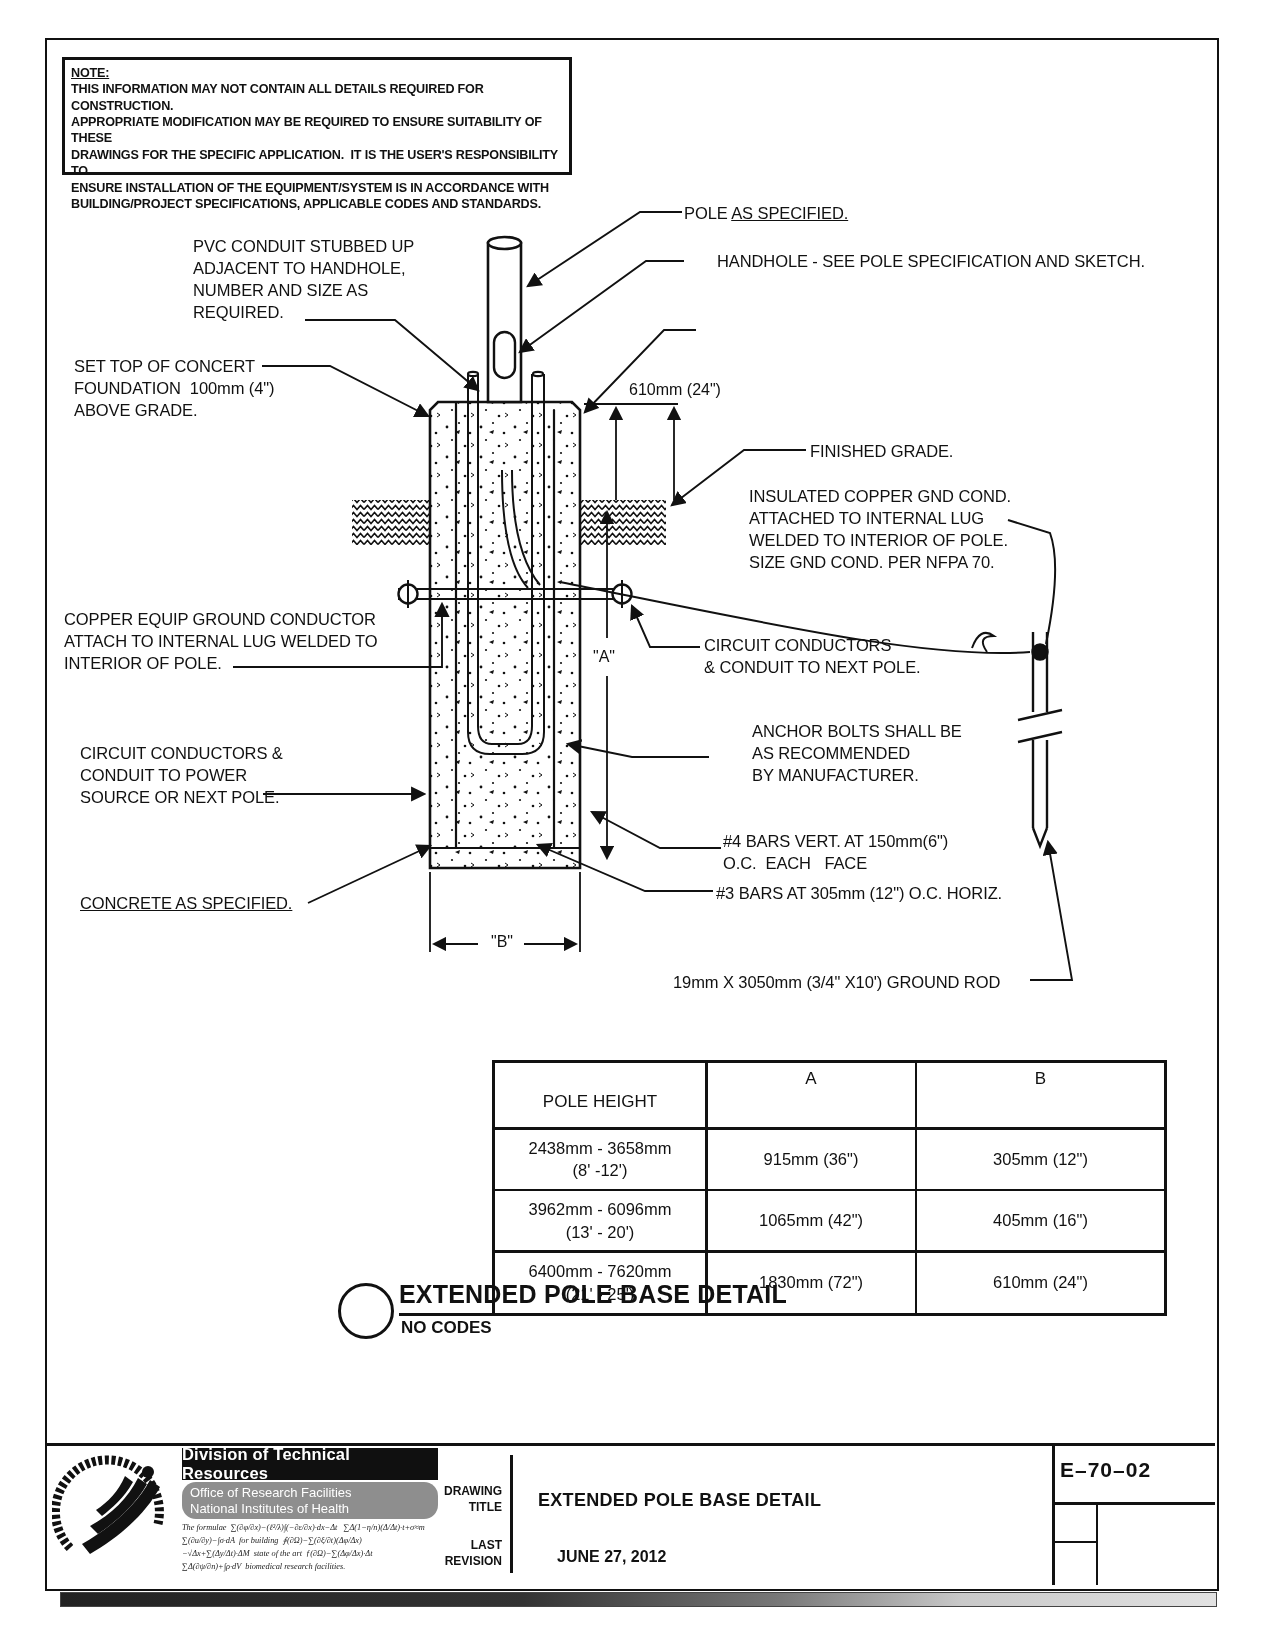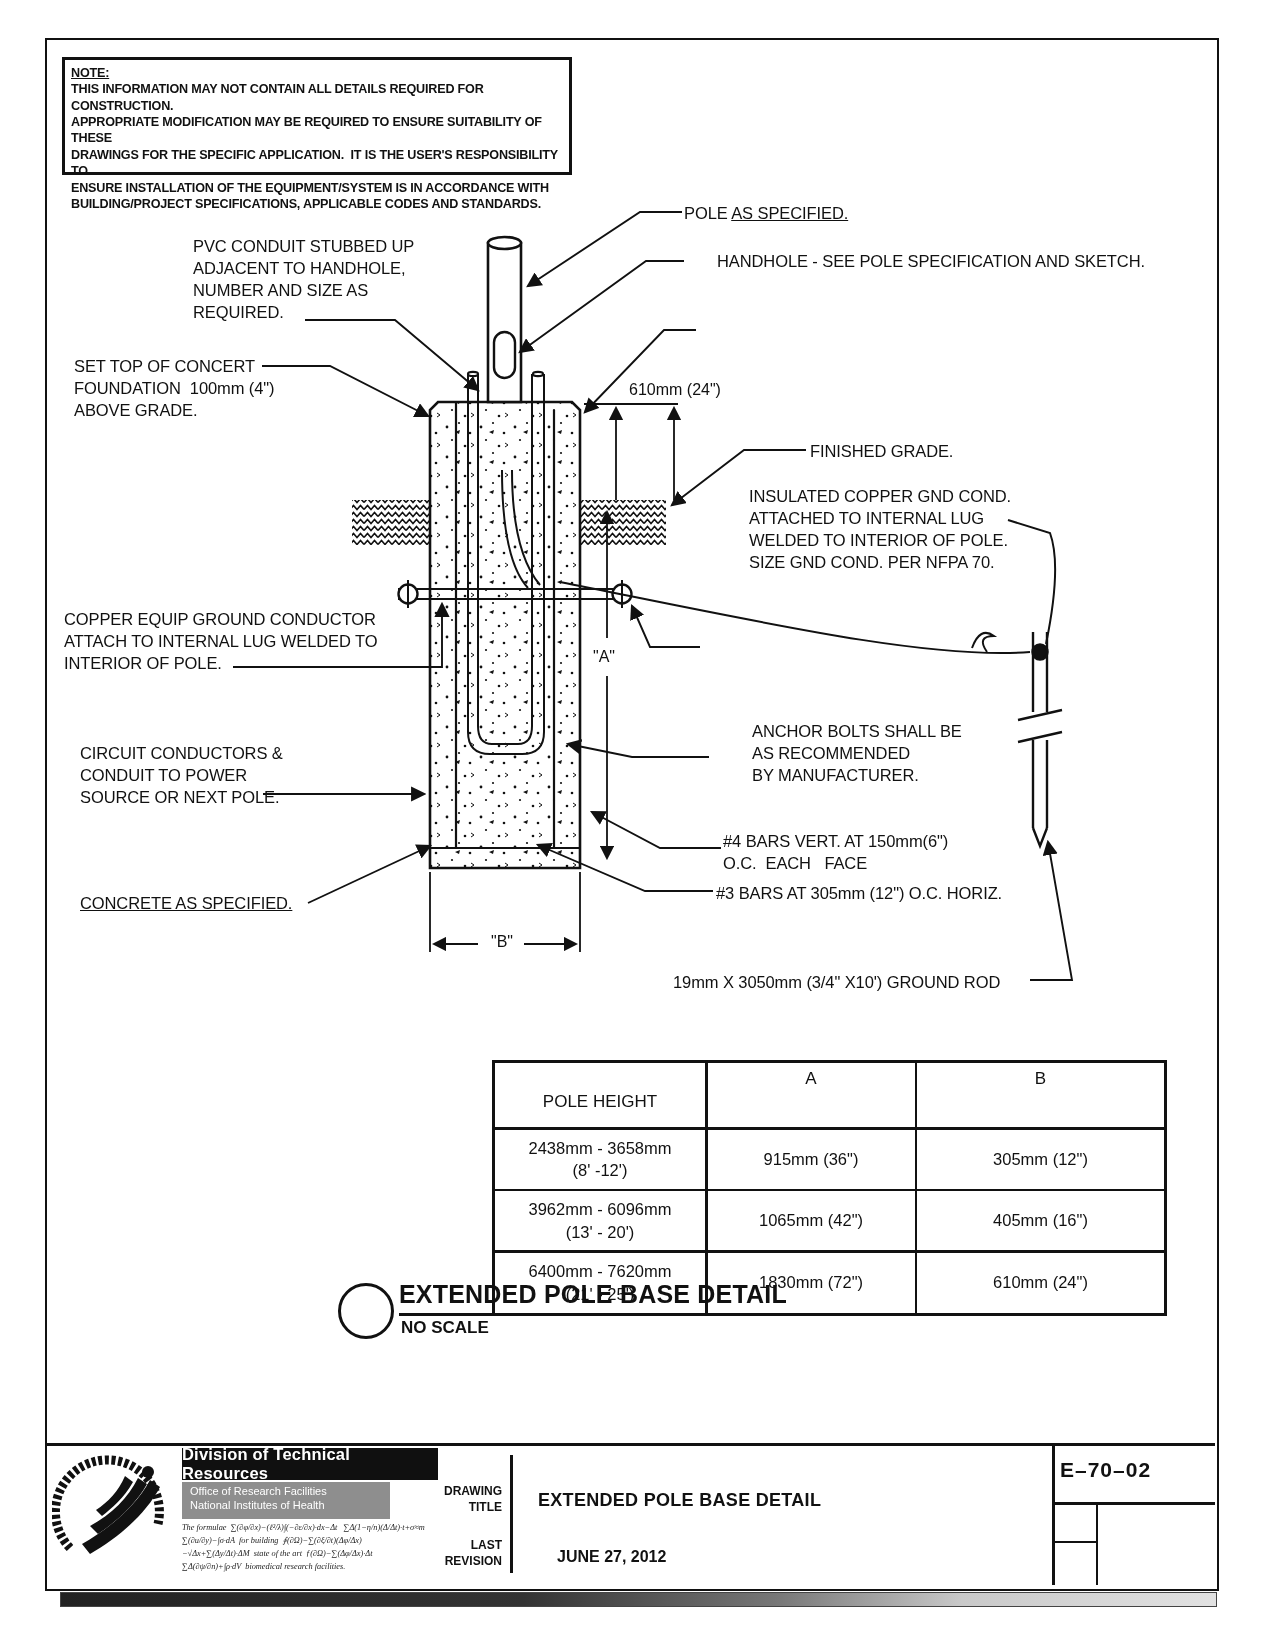--- a/index.html
+++ b/index.html
@@ -18,21 +18,21 @@
   .ptable .hd-a{align-items:flex-start;padding-top:5px;font-size:17px;}
   .ptable .hd-p{padding-top:14px;font-size:17px;}
   
   .dcircle{position:absolute;left:338px;top:1283px;width:50px;height:50px;border:3.5px solid #111;border-radius:50%;}
   .dtitle{position:absolute;left:399px;top:1280px;font-size:25px;font-weight:bold;letter-spacing:0.2px;}
   .dtitle-rule{position:absolute;left:399px;top:1313px;width:428px;height:2.5px;background:#111;}
   .dscale{position:absolute;left:401px;top:1318px;font-size:17px;font-weight:bold;}
   
   .tb-top{position:absolute;left:45px;top:1443px;width:1170px;height:2.5px;background:#111;}
   .tb-black{position:absolute;left:182px;top:1448px;width:256px;height:32px;background:#101010;color:#fff;font-size:16.5px;font-weight:bold;display:flex;align-items:center;justify-content:center;letter-spacing:0.2px;}
-  .tb-gray{position:absolute;left:182px;top:1482px;width:208px;height:37px;background:#8e8e8e;color:#fff;font-size:11px;line-height:1.25;padding:3px 0 0 8px;box-sizing:border-box;white-space:pre-wrap;}
+  .tb-gray{position:absolute;left:182px;top:1482px;width:256px;height:37px;background:#8e8e8e;color:#fff;font-size:13px;line-height:1.25;padding:3px 0 0 8px;box-sizing:border-box;white-space:pre-wrap;border-radius:14px;}
   .tb-formula{position:absolute;left:182px;top:1522px;width:258px;height:58px;font-family:"Liberation Serif",serif;font-style:italic;font-size:8.3px;line-height:1.55;color:#222;white-space:pre-wrap;overflow:hidden;}
   .tb-vline1{position:absolute;left:510px;top:1455px;width:3px;height:118px;background:#111;}
   .tb-vline2{position:absolute;left:1052px;top:1443px;width:2.5px;height:142px;background:#111;}
   .tb-hline-e{position:absolute;left:1052px;top:1502px;width:163px;height:2.5px;background:#111;}
   .tb-vline3{position:absolute;left:1096px;top:1502px;width:2px;height:83px;background:#111;}
   .tb-hline-s{position:absolute;left:1052px;top:1541px;width:46px;height:2px;background:#111;}
   .tb-lab{position:absolute;width:72px;text-align:right;font-size:12px;font-weight:bold;line-height:1.3;white-space:pre-wrap;}
   .tb-title{position:absolute;left:538px;top:1490px;font-size:18px;font-weight:bold;letter-spacing:0.3px;}
   .tb-rev{position:absolute;left:538px;top:1548px;font-size:16px;font-weight:bold;margin-left:19px;}
   .tb-sheet{position:absolute;left:1060px;top:1458px;font-size:21px;font-weight:bold;letter-spacing:1px;}
@@ -163,20 +163,22 @@
   <div class="dim" style="left:626px;top:381px;">610mm (24")</div>
   <div class="lbl" style="left:810px;top:441px;">FINISHED GRADE.</div>
   <div class="lbl" style="left:749px;top:486px;">INSULATED COPPER GND COND.
 ATTACHED TO INTERNAL LUG
 WELDED TO INTERIOR OF POLE.
 SIZE GND COND. PER NFPA 70.</div>
   <div class="lbl" style="left:64px;top:609px;">COPPER EQUIP GROUND CONDUCTOR
 ATTACH TO INTERNAL LUG WELDED TO
 INTERIOR OF POLE.</div>
   <div class="dim" style="left:590px;top:648px;">"A"</div>
+  <div class="lbl" style="left:704px;top:635px;">CIRCUIT CONDUCTORS
+&amp; CONDUIT TO NEXT POLE.</div>
   <div class="lbl" style="left:712px;top:721px;margin-left:40px;">ANCHOR BOLTS SHALL BE
 AS RECOMMENDED
 BY MANUFACTURER.</div>
   <div class="lbl" style="left:80px;top:743px;">CIRCUIT CONDUCTORS &amp;
 CONDUIT TO POWER
 SOURCE OR NEXT POLE.</div>
   <div class="lbl" style="left:723px;top:831px;">#4 BARS VERT. AT 150mm(6")
 O.C.  EACH   FACE</div>
   <div class="lbl" style="left:716px;top:883px;">#3 BARS AT 305mm (12") O.C. HORIZ.</div>
   <div class="lbl und" style="left:80px;top:893px;">CONCRETE AS SPECIFIED.</div>
@@ -200,21 +202,21 @@
 
     <div class="cell">6400mm - 7620mm
 (21' - 25')</div>
     <div class="cell">1830mm (72")</div>
     <div class="cell">610mm (24")</div>
   </div>
 
   <div class="dcircle"></div>
   <div class="dtitle">EXTENDED POLE BASE DETAIL</div>
   <div class="dtitle-rule"></div>
-  <div class="dscale">NO SCALE</div>
+  <div class="dscale">NO CODES</div>
 
   <div class="tb-top"></div>
 
   <svg class="linework" style="left:52px;top:1448px;" width="128" height="132" viewBox="0 0 128 132">
     <path d="M18,100 A52,52 0 1 1 106,76" fill="none" stroke="#111" stroke-width="9" stroke-dasharray="4 2.6"></path>
     <path d="M30,96 C58,80 84,58 98,32 l10,7 C94,66 66,90 38,106 z" fill="#111"></path>
     <path d="M38,78 C60,66 76,50 86,30 l9,6 C84,56 64,74 46,86 z" fill="#111"></path>
     <path d="M44,62 C56,54 66,44 73,28 l8,6 C72,50 60,60 50,68 z" fill="#111"></path>
     <circle cx="96" cy="24" r="6" fill="#111"></circle>
   </svg>

